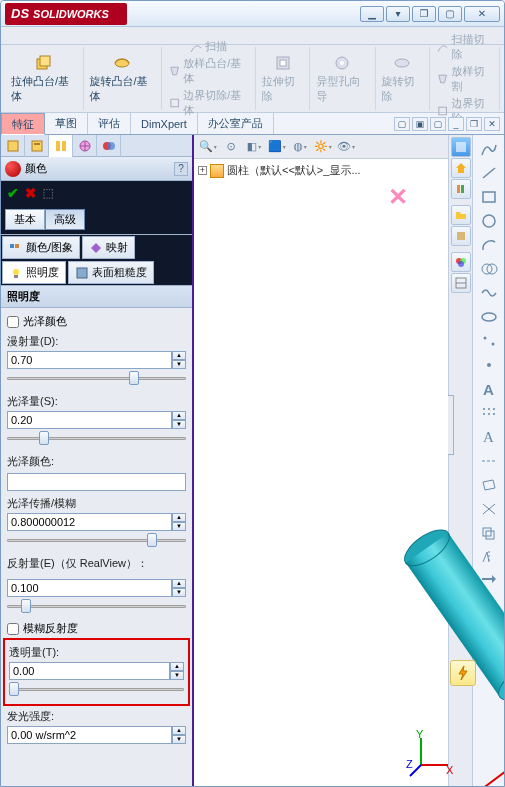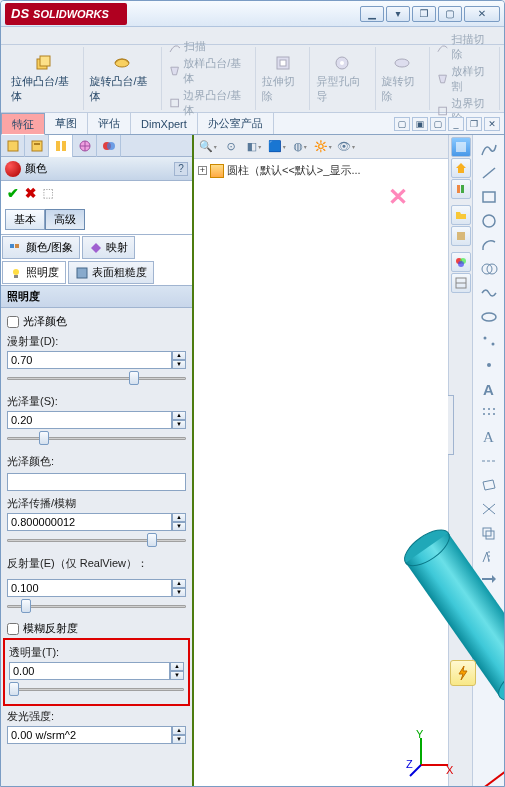--- a/index.html
+++ b/index.html
@@ -18,21 +18,21 @@
 .rib-icon{width:20px;height:20px;display:flex;align-items:center;justify-content:center}
 .rib-btn-s{display:flex;align-items:center;gap:2px;padding:1px 2px;color:#2a4a6a;font-size:10px}
 .rib-btn-s.disabled{color:#9aa8b8}
 .rib-sm-icon{width:14px;height:14px}
 .tabbar{height:22px;background:#f0f4fa;display:flex;border-bottom:1px solid #8aa4c4}
 .tab{padding:3px 10px;border-right:1px solid #c0cde0;color:#2a4a6a;cursor:pointer;display:flex;align-items:center}
 .tab.active{background:#fca5a5;border-bottom:1px solid #fff;margin-bottom:-1px;border-top:1px solid #8aa4c4;border-left:1px solid #8aa4c4;border-right:1px solid #8aa4c4}
 .doc-ctrls{margin-left:auto;display:flex;gap:2px;align-items:center;padding-right:4px}
 .doc-btn{width:16px;height:14px;border:1px solid #b0c4de;background:#f0f4fa;font-size:9px;display:flex;align-items:center;justify-content:center;color:#3a5a7a}
 .main{display:flex;height:651px}
-.leftpane{width:193px;background:#ffffff;border-right:2px solid #4d7c0f;display:flex;flex-direction:column}
+.leftpane{width:193px;background:#0f172a;border-right:2px solid #4c1d95;display:flex;flex-direction:column}
 .mgr-tabs{height:22px;display:flex;background:#d8e2f0;border-bottom:1px solid #a0b4d0}
 .mgr-tab{width:24px;height:22px;border-right:1px solid #b0c4de;display:flex;align-items:center;justify-content:center;cursor:pointer}
 .mgr-tab.active{background:#fff}
 .color-hdr{height:24px;background:linear-gradient(#e6eef6,#c4d4e8);display:flex;align-items:center;padding:0 4px;border-bottom:1px solid #a0b4d0}
 .color-ball{width:16px;height:16px;border-radius:50%;background:radial-gradient(circle at 30% 30%,#f55,#a00);margin-right:4px}
 .help-q{margin-left:auto;width:14px;height:14px;background:#d0dcec;border:1px solid #a0b4d0;display:flex;align-items:center;justify-content:center;font-size:10px;color:#3a5a7a}
 .action-row{height:24px;display:flex;align-items:center;gap:6px;padding:0 6px}
 .act-ok{color:#0a0;font-size:14px;font-weight:bold}
 .act-x{color:#c00;font-size:14px;font-weight:bold}
 .act-pin{color:#888;font-size:12px}
@@ -108,38 +108,38 @@
   </div>
   <div class="rib-group">
     <div class="rib-btn">
       <svg class="rib-icon" viewBox="0 0 20 20">
           <ellipse cx="10" cy="10" rx="7" ry="4" fill="#f8d060" stroke="#b08020"></ellipse>
           <path d="M3 10 Q10 2 17 10" fill="none" stroke="#b08020"></path>
         </svg>
       <span>旋转凸台/基体</span>
     </div>
   </div>
-  <div class="rib-group" style="align-items:flex-start">
+  <div class="rib-group" style="align-items:center">
     <div class="rib-btn-s disabled">
         <svg class="rib-sm-icon" viewBox="0 0 14 14">
           <path d="M2 12 Q7 2 12 8" fill="none" stroke="#aab"></path>
         </svg>
         <span>扫描</span>
       </div>
     <div class="rib-btn-s disabled">
         <svg class="rib-sm-icon" viewBox="0 0 14 14">
           <path d="M3 3 L11 3 L9 11 L5 11 Z" fill="#dde" stroke="#aab"></path>
         </svg>
         <span>放样凸台/基体</span>
       </div>
     <div class="rib-btn-s disabled">
         <svg class="rib-sm-icon" viewBox="0 0 14 14">
           <rect x="3" y="3" width="8" height="8" fill="none" stroke="#aab"></rect>
         </svg>
-        <span>边界凸台/基体</span>
+        <span>边界切除/基体</span>
       </div>
   </div>
   <div class="rib-group">
     <div class="rib-btn disabled">
       <svg class="rib-icon" viewBox="0 0 20 20">
           <rect x="4" y="4" width="12" height="12" fill="#dde" stroke="#aab"></rect>
           <rect x="7" y="7" width="6" height="6" fill="#fff" stroke="#aab"></rect>
         </svg>
       <span>拉伸切除</span>
     </div>

